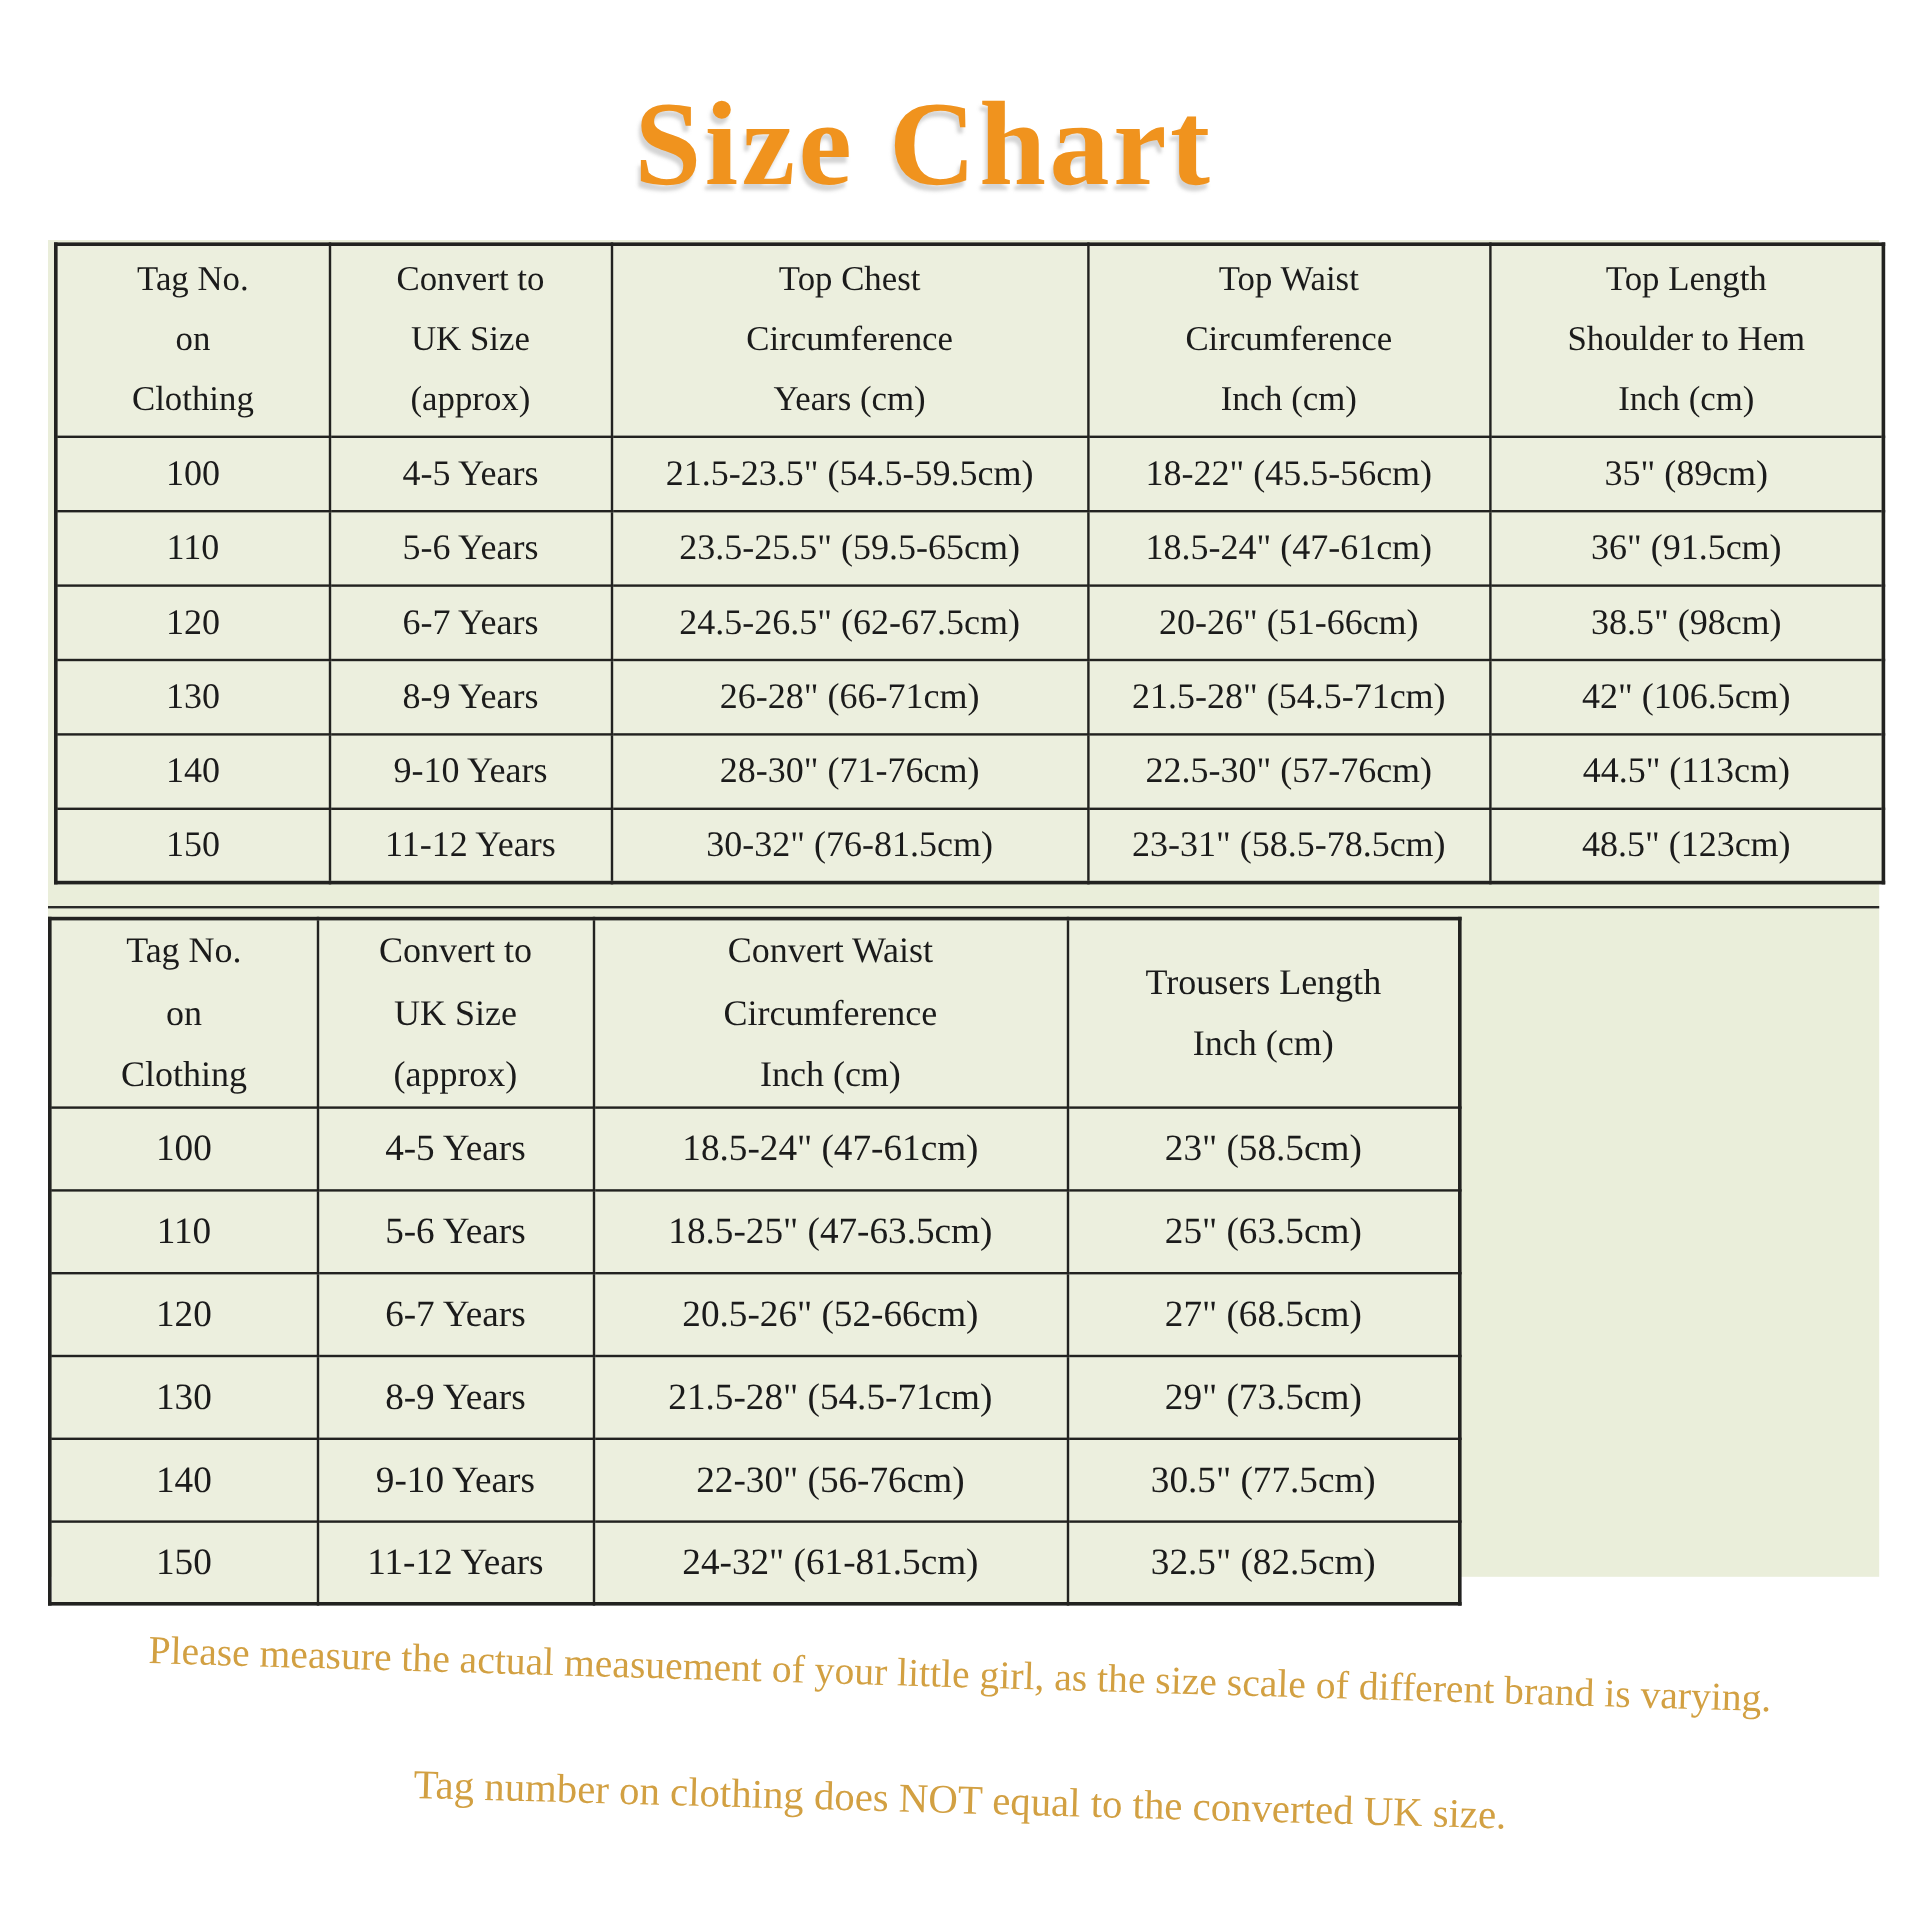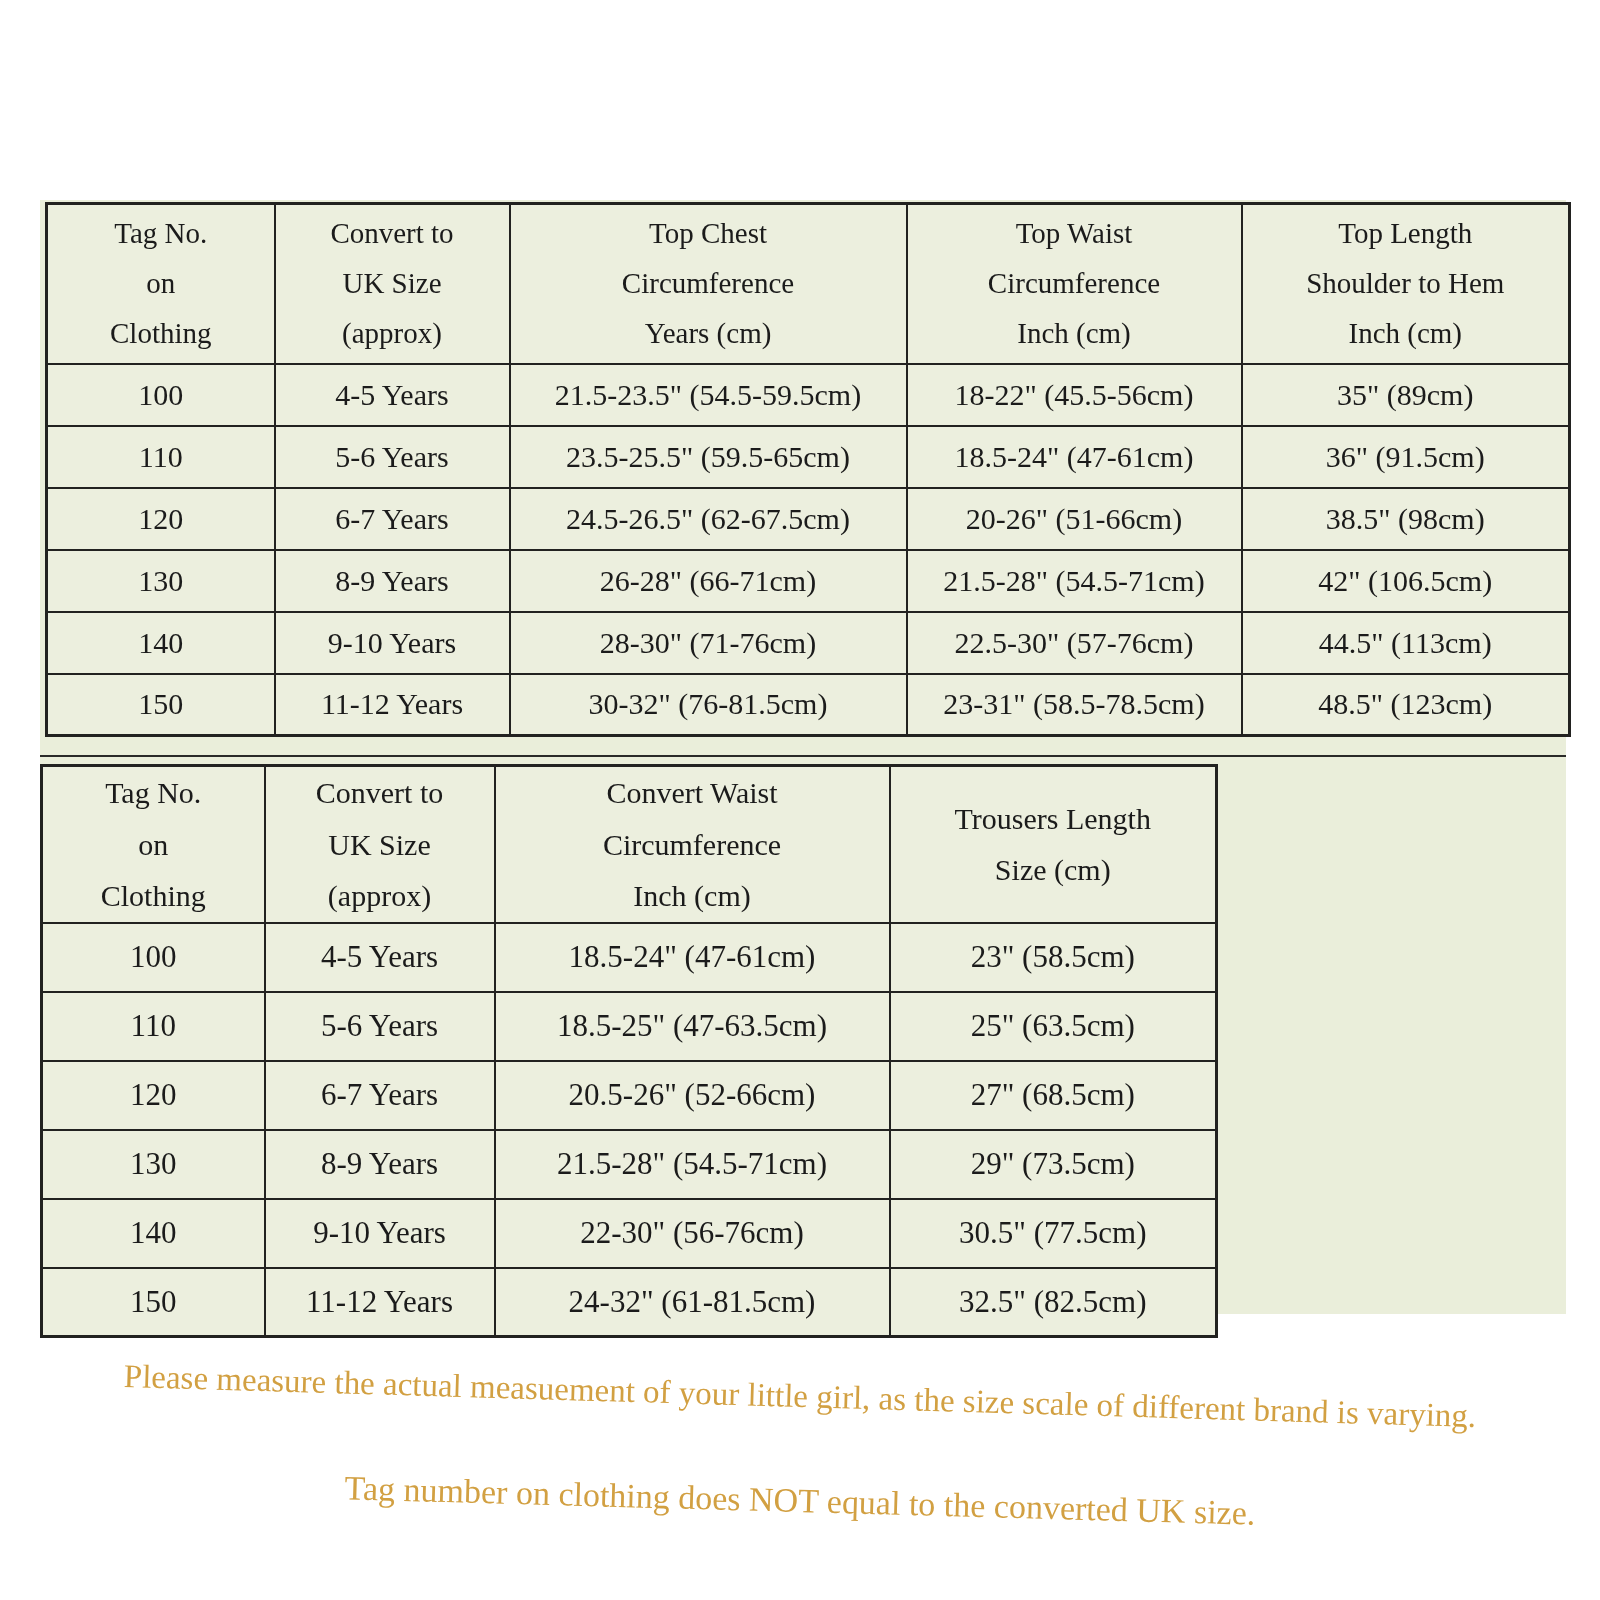--- a/index.html
+++ b/index.html
@@ -102,20 +102,21 @@
     top: 1482px;
     font-size: 34px;
     transform: rotate(1.6deg);
   }
 </style>
 </head>
 <body>
 
 <div class="canvas">
 
+  <h1 class="title">Size Chart</h1>
 
   <div class="panel"></div>
 
   <table class="sizes t1">
       <colgroup>
         <col style="width: 228px;">
         <col style="width: 235px;">
         <col style="width: 397px;">
         <col style="width: 335px;">
         <col style="width: 328px;">
@@ -199,21 +200,21 @@
           <th>Tag No.
 on
 Clothing</th>
           <th>Convert to
 UK Size
 (approx)</th>
           <th>Convert Waist
 Circumference
 Inch (cm)</th>
           <th>Trousers Length
-Size (cm)</th>
+Inch (cm)</th>
         </tr>
       </thead>
       <tbody>
         <tr>
           <td>100</td>
           <td>4-5 Years</td>
           <td>18.5-24" (47-61cm)</td>
           <td>23" (58.5cm)</td>
         </tr>
         <tr>

